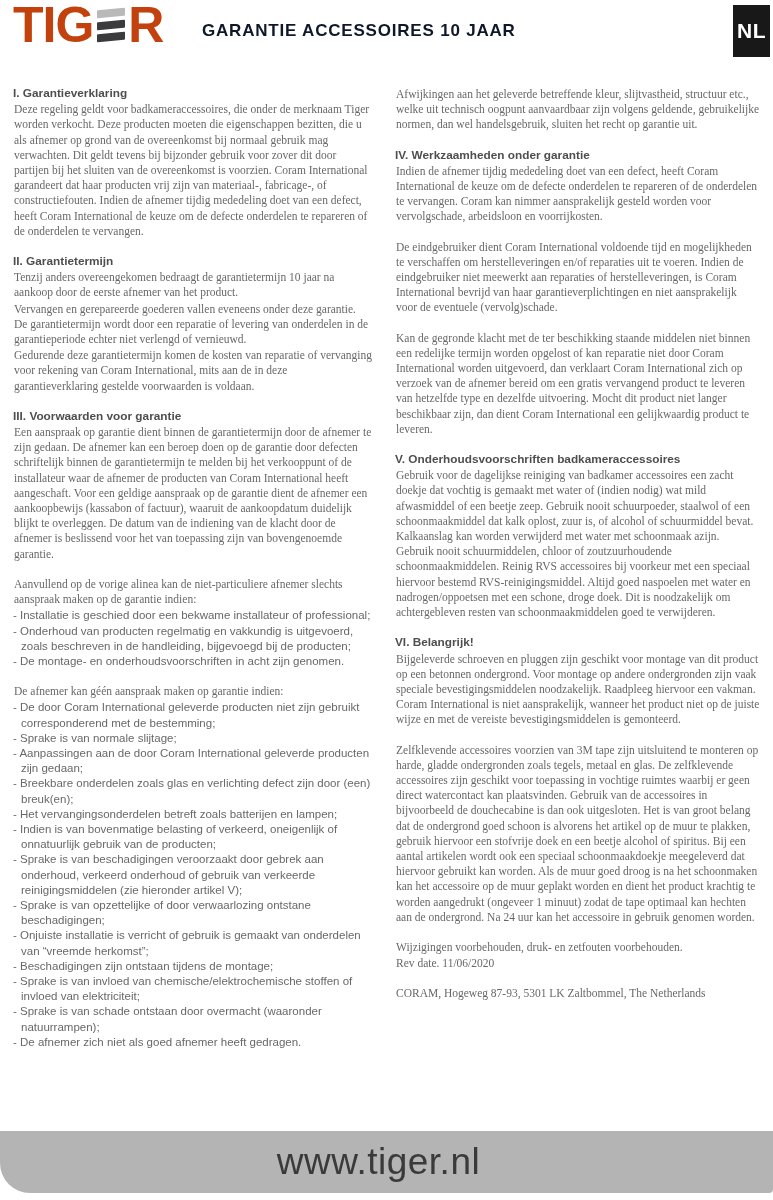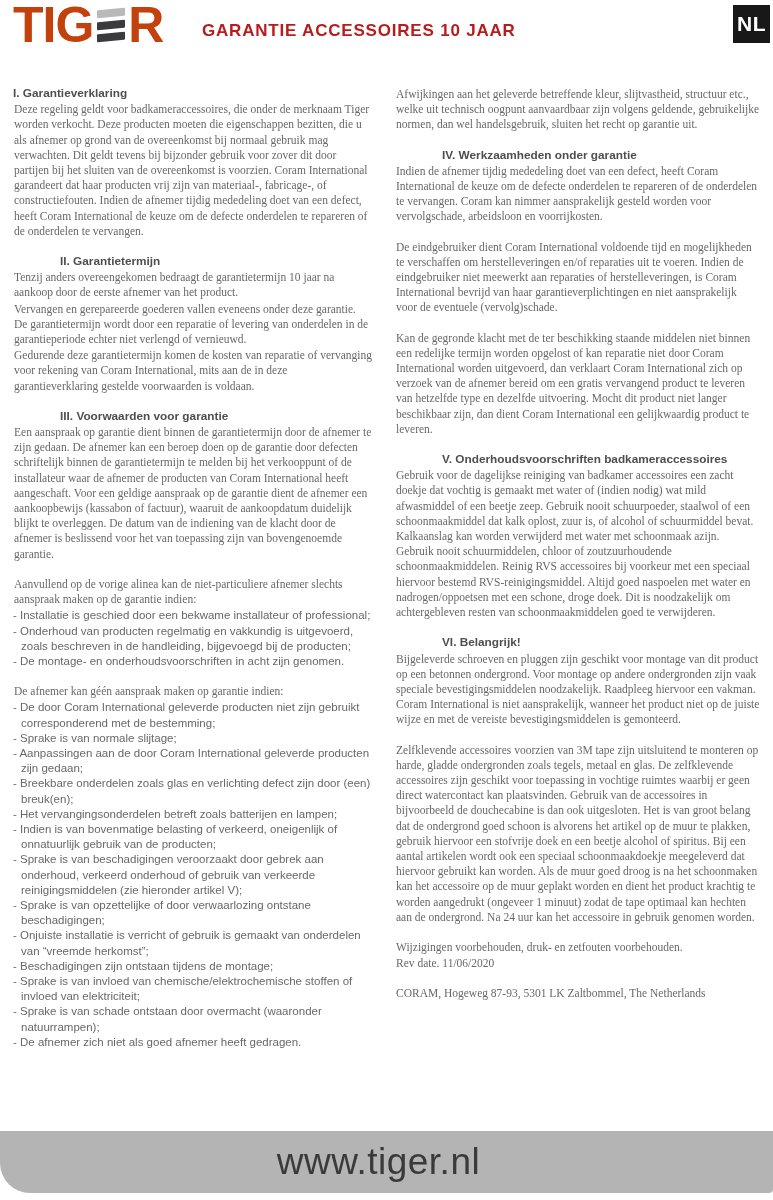--- a/index.html
+++ b/index.html
@@ -45,30 +45,30 @@
   }
   .e-bars span.gray { background: #b9b9b9; }
 
   .doc-title {
     position: absolute;
     left: 202px;
     top: 21px;
     font-size: 17px;
     font-weight: 700;
     letter-spacing: 0.8px;
-    color: #b91c1c;
+    color: #0f172a;
     white-space: nowrap;
   }
 
   .lang-badge {
     position: absolute;
     top: 5px;
     right: 3px;
     width: 37px;
-    height: 38px;
+    height: 52px;
     background: #181818;
     color: #ffffff;
     font-size: 21px;
     font-weight: 700;
     display: flex;
     align-items: center;
     justify-content: center;
     letter-spacing: 0.5px;
   }
 
@@ -84,21 +84,21 @@
   .col-right { left: 395px; width: 366px; }
 
   .sec-heading {
     margin: 0;
     font-size: 11.8px;
     font-weight: 700;
     color: #4e4e4e;
     line-height: 15.2px;
   }
   .col p { margin: 1px; font-family: Liberation Serif, serif; }
-  .gap { margin-top: 15px !important; margin-left: 47px; }
+  .gap { margin-top: 15px !important; }
 
   .li { padding-left: 8px; text-indent: -8px; }
   .li::before { content: "- "; }
 
   
   .footer-bar {
     position: absolute;
     left: 0;
     top: 1131px;
     width: 773px;

